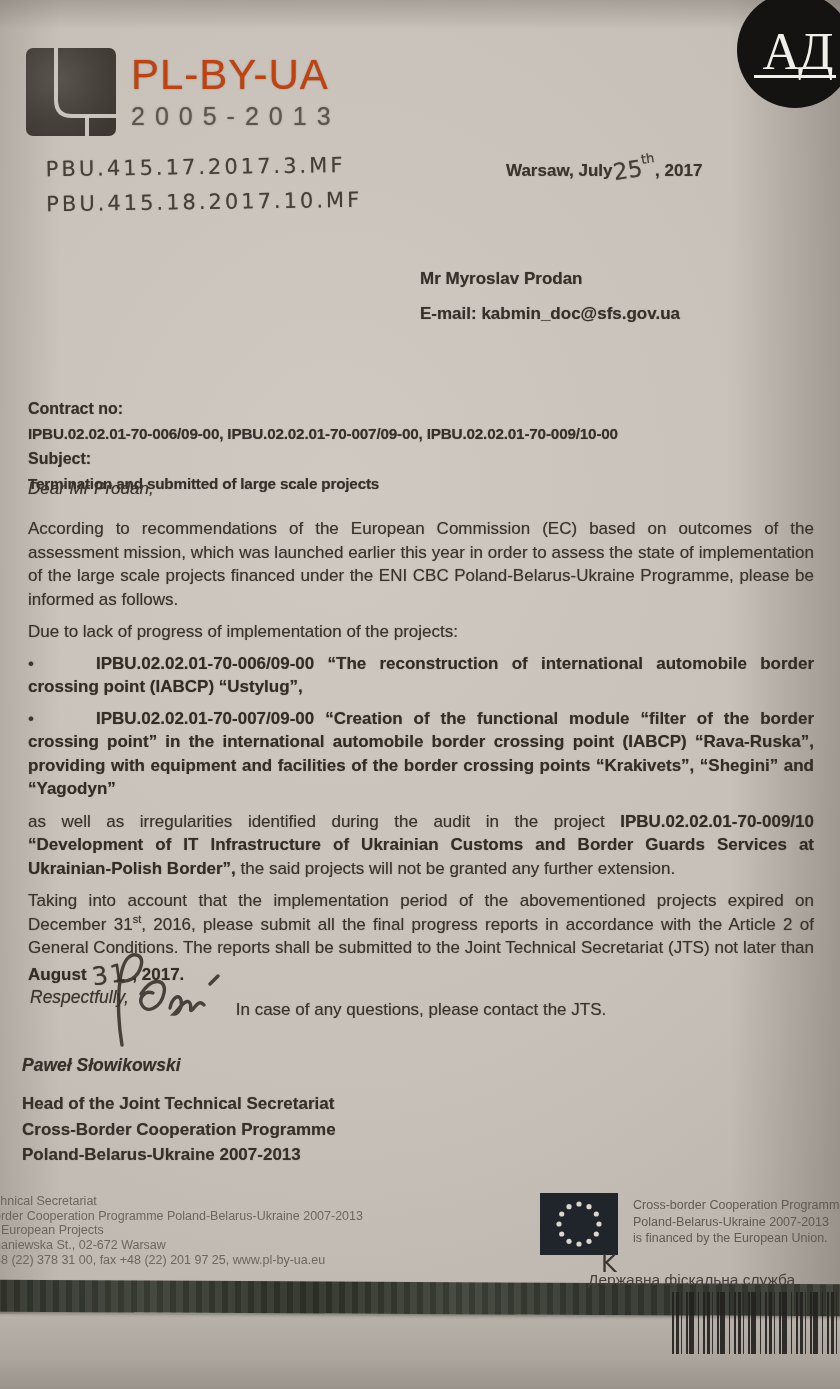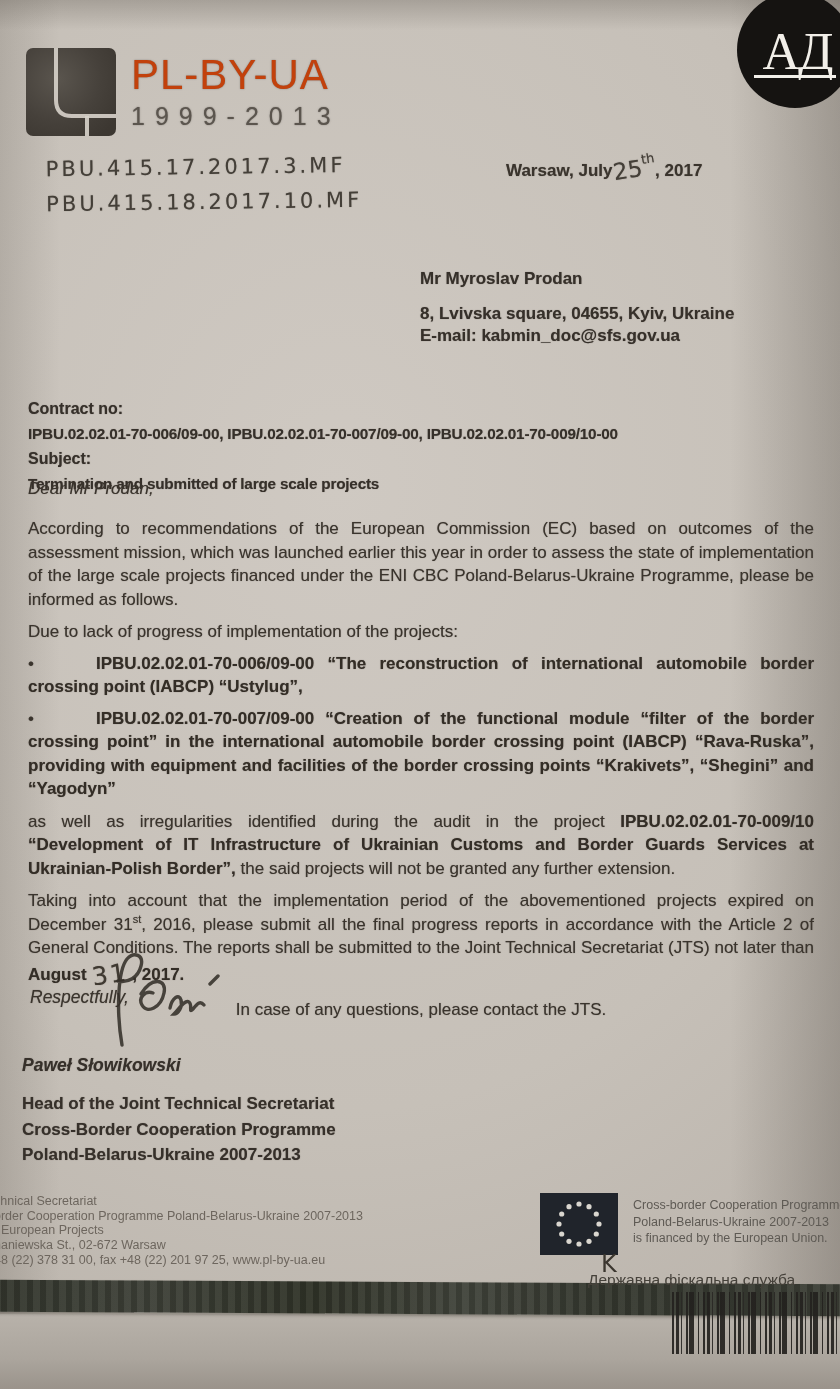--- a/index.html
+++ b/index.html
@@ -113,36 +113,35 @@
                 <stop offset="100%" stop-color="#3c3731"></stop>
             </radialGradient>
           </defs>
           <rect x="1" y="2" width="90" height="88" rx="7" fill="url(#g1)"></rect>
           <path d="M31,2 V54 Q31,70 47,70 H91" fill="none" stroke="#d8d3cb" stroke-width="4" opacity=".9"></path>
           <line x1="62" y1="90" x2="62" y2="70" stroke="#d8d3cb" stroke-width="4" opacity=".9"></line>
         </svg>
       </span>
       <span class="logo-text">
         <div class="name">PL-BY-UA</div>
-        <div class="years">1999-2013</div>
+        <div class="years">2005-2013</div>
       </span>
     </div>
 
     <div class="refs hand">
       <div>PBU.415.17.2017.3.MF</div>
       <div>PBU.415.18.2017.10.MF</div>
     </div>
 
     <div class="dateline txt">
       <span>Warsaw, July</span><span class="date-day hand">25</span><span class="date-ord hand">th</span><span>, 2017</span>
     </div>
 
     <div class="recipient txt">
       <div class="name">Mr Myroslav Prodan</div>
-      <div>8, Lvivska square, 04655, Kyiv, Ukraine</div>
       <div>E-mail: kabmin_doc@sfs.gov.ua</div>
     </div>
 
     <div class="meta txt">
       <div class="row">
         <span class="lab">Contract no:</span>
         <span class="val">IPBU.02.02.01-70-006/09-00, IPBU.02.02.01-70-007/09-00, IPBU.02.02.01-70-009/10-00</span>
       </div>
       <div class="row">
         <span class="lab">Subject:</span>

